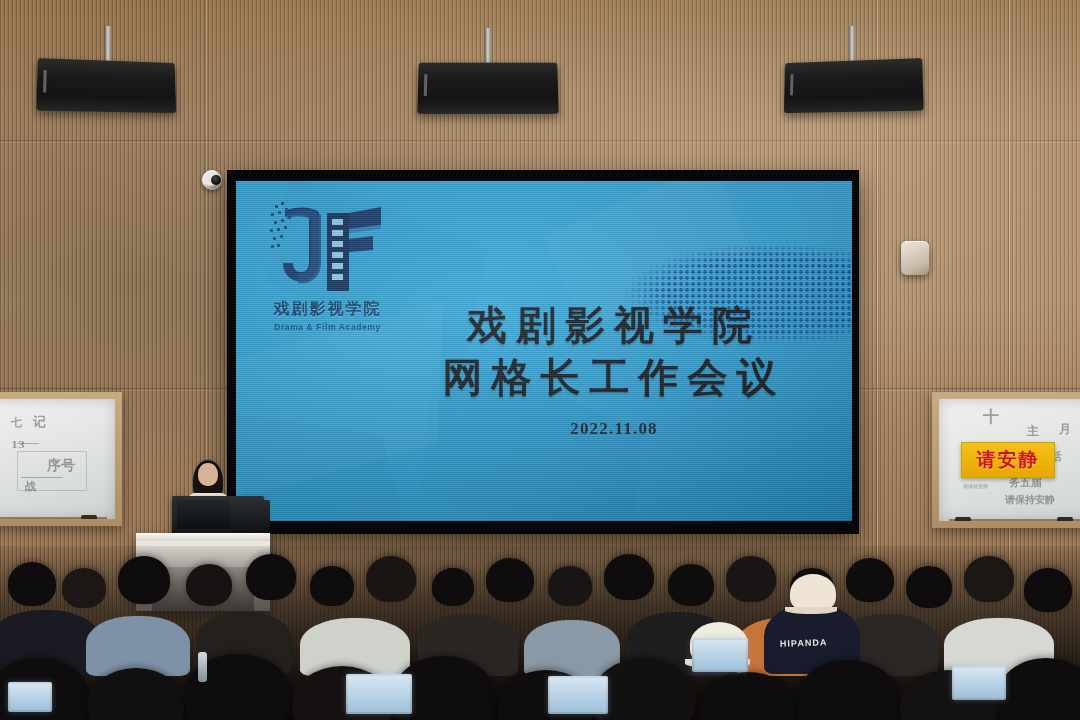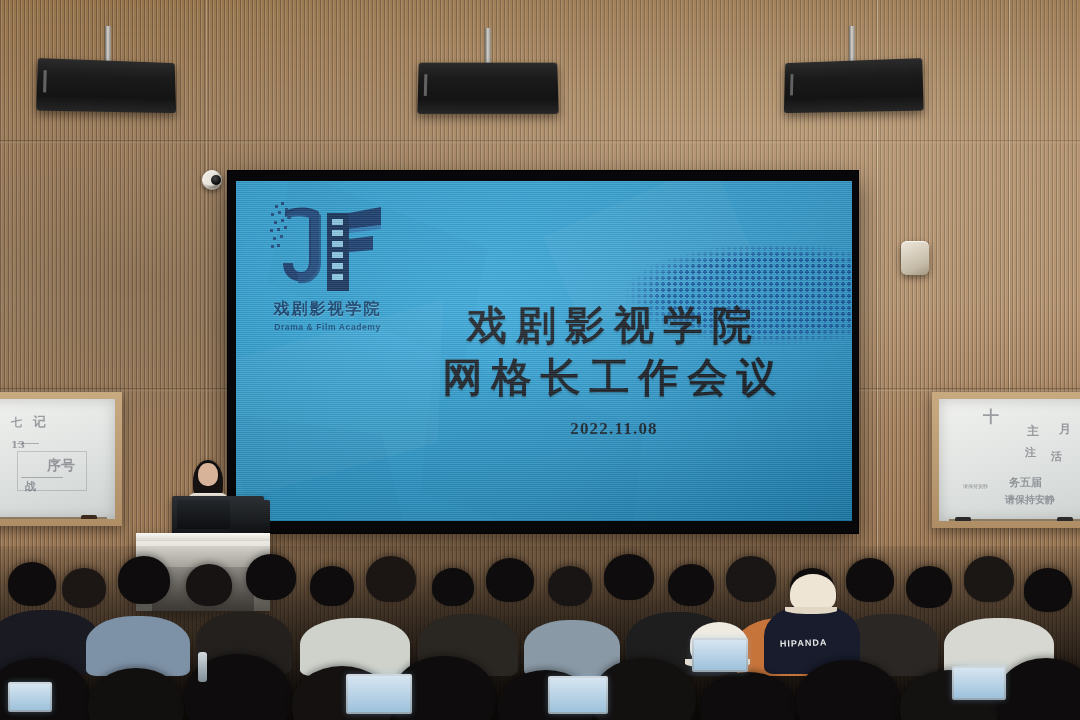--- a/index.html
+++ b/index.html
@@ -380,20 +380,23 @@
   <div class="wb" style="left:932px; top:392px; width:178px; height:136px;">
     <div class="wb-inner">
       <div class="ink t" style="left:44px; top:8px; font-size:16px;">十</div>
       <div class="ink t" style="left:88px; top:24px; font-size:12px;">主</div>
       <div class="ink t" style="left:120px; top:22px; font-size:12px;">月</div>
       <div class="ink t" style="left:86px; top:46px; font-size:11px;">注</div>
       <div class="ink t" style="left:112px; top:50px; font-size:11px;">活</div>
       <div class="ink t" style="left:70px; top:76px; font-size:11px;">务五届</div>
       <div class="ink t" style="left:66px; top:94px; font-size:10px;">请保持安静</div>
 
+      <div class="quiet-sign">
+        <span>请安静</span>
+      </div>
       <div class="sign-cap">请保持安静</div>
 
       <div class="tray"></div>
       <div class="marker" style="left:16px;  bottom:-1px;"></div>
       <div class="marker" style="left:118px; bottom:-1px;"></div>
     </div>
   </div>
 
   <div class="person">
     <div class="hair"></div>

